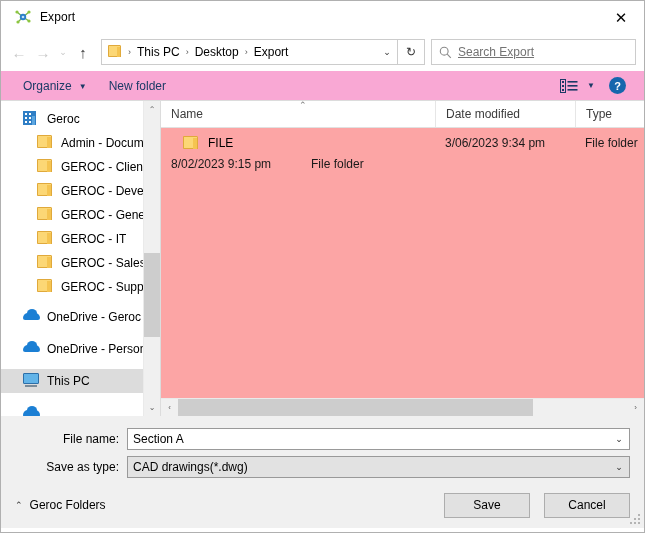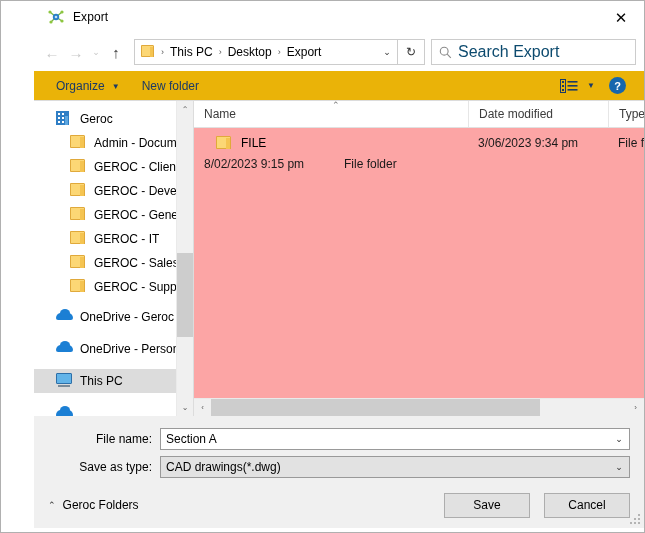--- a/index.html
+++ b/index.html
@@ -14,21 +14,20 @@
   .dialog {
     position: relative;
     width: 645px;
     height: 533px;
     box-sizing: border-box;
     background: #ffffff;
     border: 1px solid #b0b0b0;
     overflow: hidden;
     font-size: 12px;
     color: #1a1a1a;
-    padding-left: 33px;
   }
 
   
   .titlebar {
     height: 32px;
     display: flex;
     align-items: center;
     background: #ffffff;
     padding: 0 0 0 14px;
     box-sizing: border-box;
@@ -157,32 +156,33 @@
     border-left: 1px solid #cccccc;
   }
   .search-icon {
     width: 26px;
     display: flex;
     align-items: center;
     justify-content: center;
     flex: 0 0 auto;
   }
   .search-placeholder {
-    font-size: 16px;
-    color: #0c4a6e;
+    font-size: 12px;
+    color: #737373;
+    text-decoration: underline;
   }
 
   
   .toolbar {
     height: 30px;
     display: flex;
     align-items: center;
     padding: 0 10px 0 16px;
     box-sizing: border-box;
-    background: #eab308;
+    background: #f9a8d4;
     border-bottom: 1px solid #dcdcdc;
   }
   .tb-item {
     font-size: 12px;
     color: #1b3a66;
     display: flex;
     align-items: center;
     padding: 3px 6px;
     white-space: nowrap;
   }

